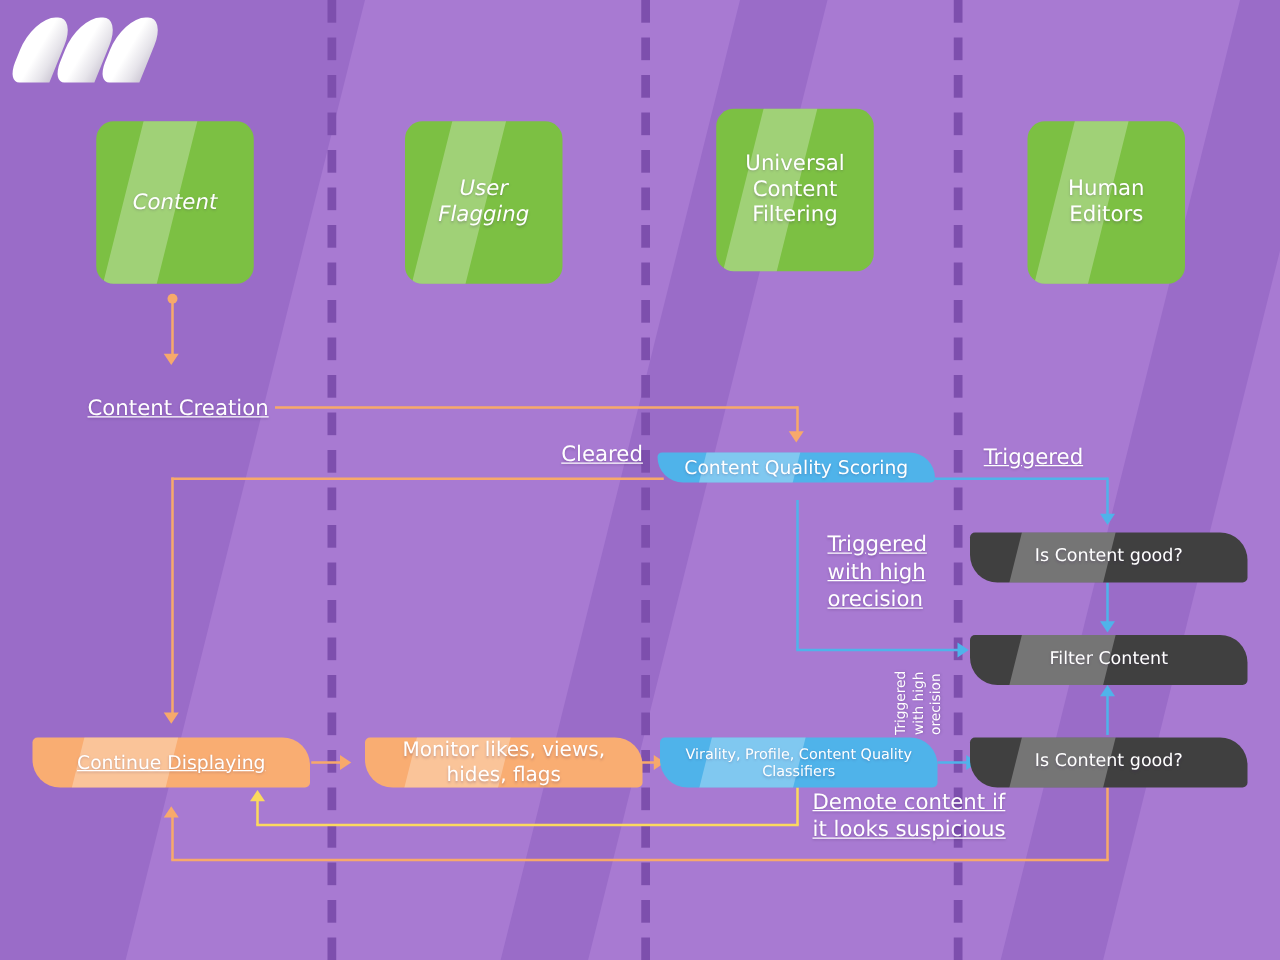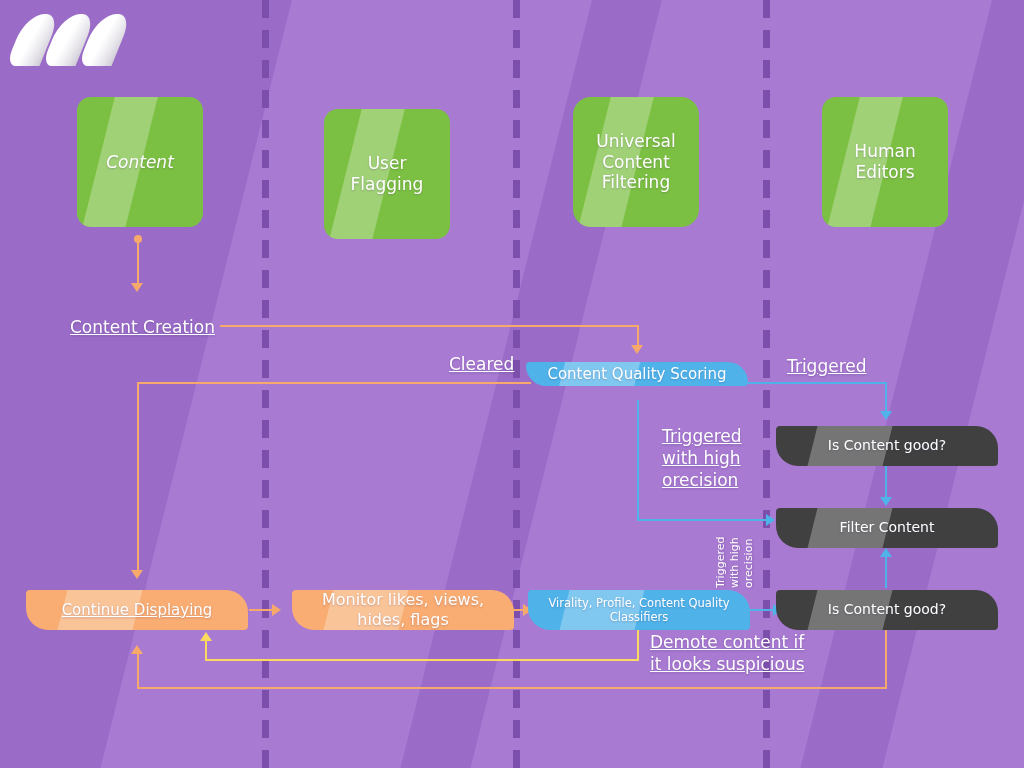--- a/index.html
+++ b/index.html
@@ -135,26 +135,26 @@
   <div class="logo">
     <div class="slash s1"></div>
     <div class="slash s2"></div>
     <div class="slash s3"></div>
   </div>
 
   <div class="node src" style="left:77px; top:97px;font-style:italic;">
     <div class="sheen"></div>
     <div class="txt">Content</div>
   </div>
-  <div class="node src" style="left:324px; top:109px;">
+  <div class="node src" style="left:324px; top:97px;font-style:italic;">
     <div class="sheen"></div>
     <div class="txt">User
 Flagging</div>
   </div>
-  <div class="node src" style="left:573px; top:97px;border-radius:18px;">
+  <div class="node src" style="left:573px; top:87px;">
     <div class="sheen"></div>
     <div class="txt">Universal
 Content
 Filtering</div>
   </div>
   <div class="node src" style="left:822px; top:97px;">
     <div class="sheen"></div>
     <div class="txt">Human
 Editors</div>
   </div>

